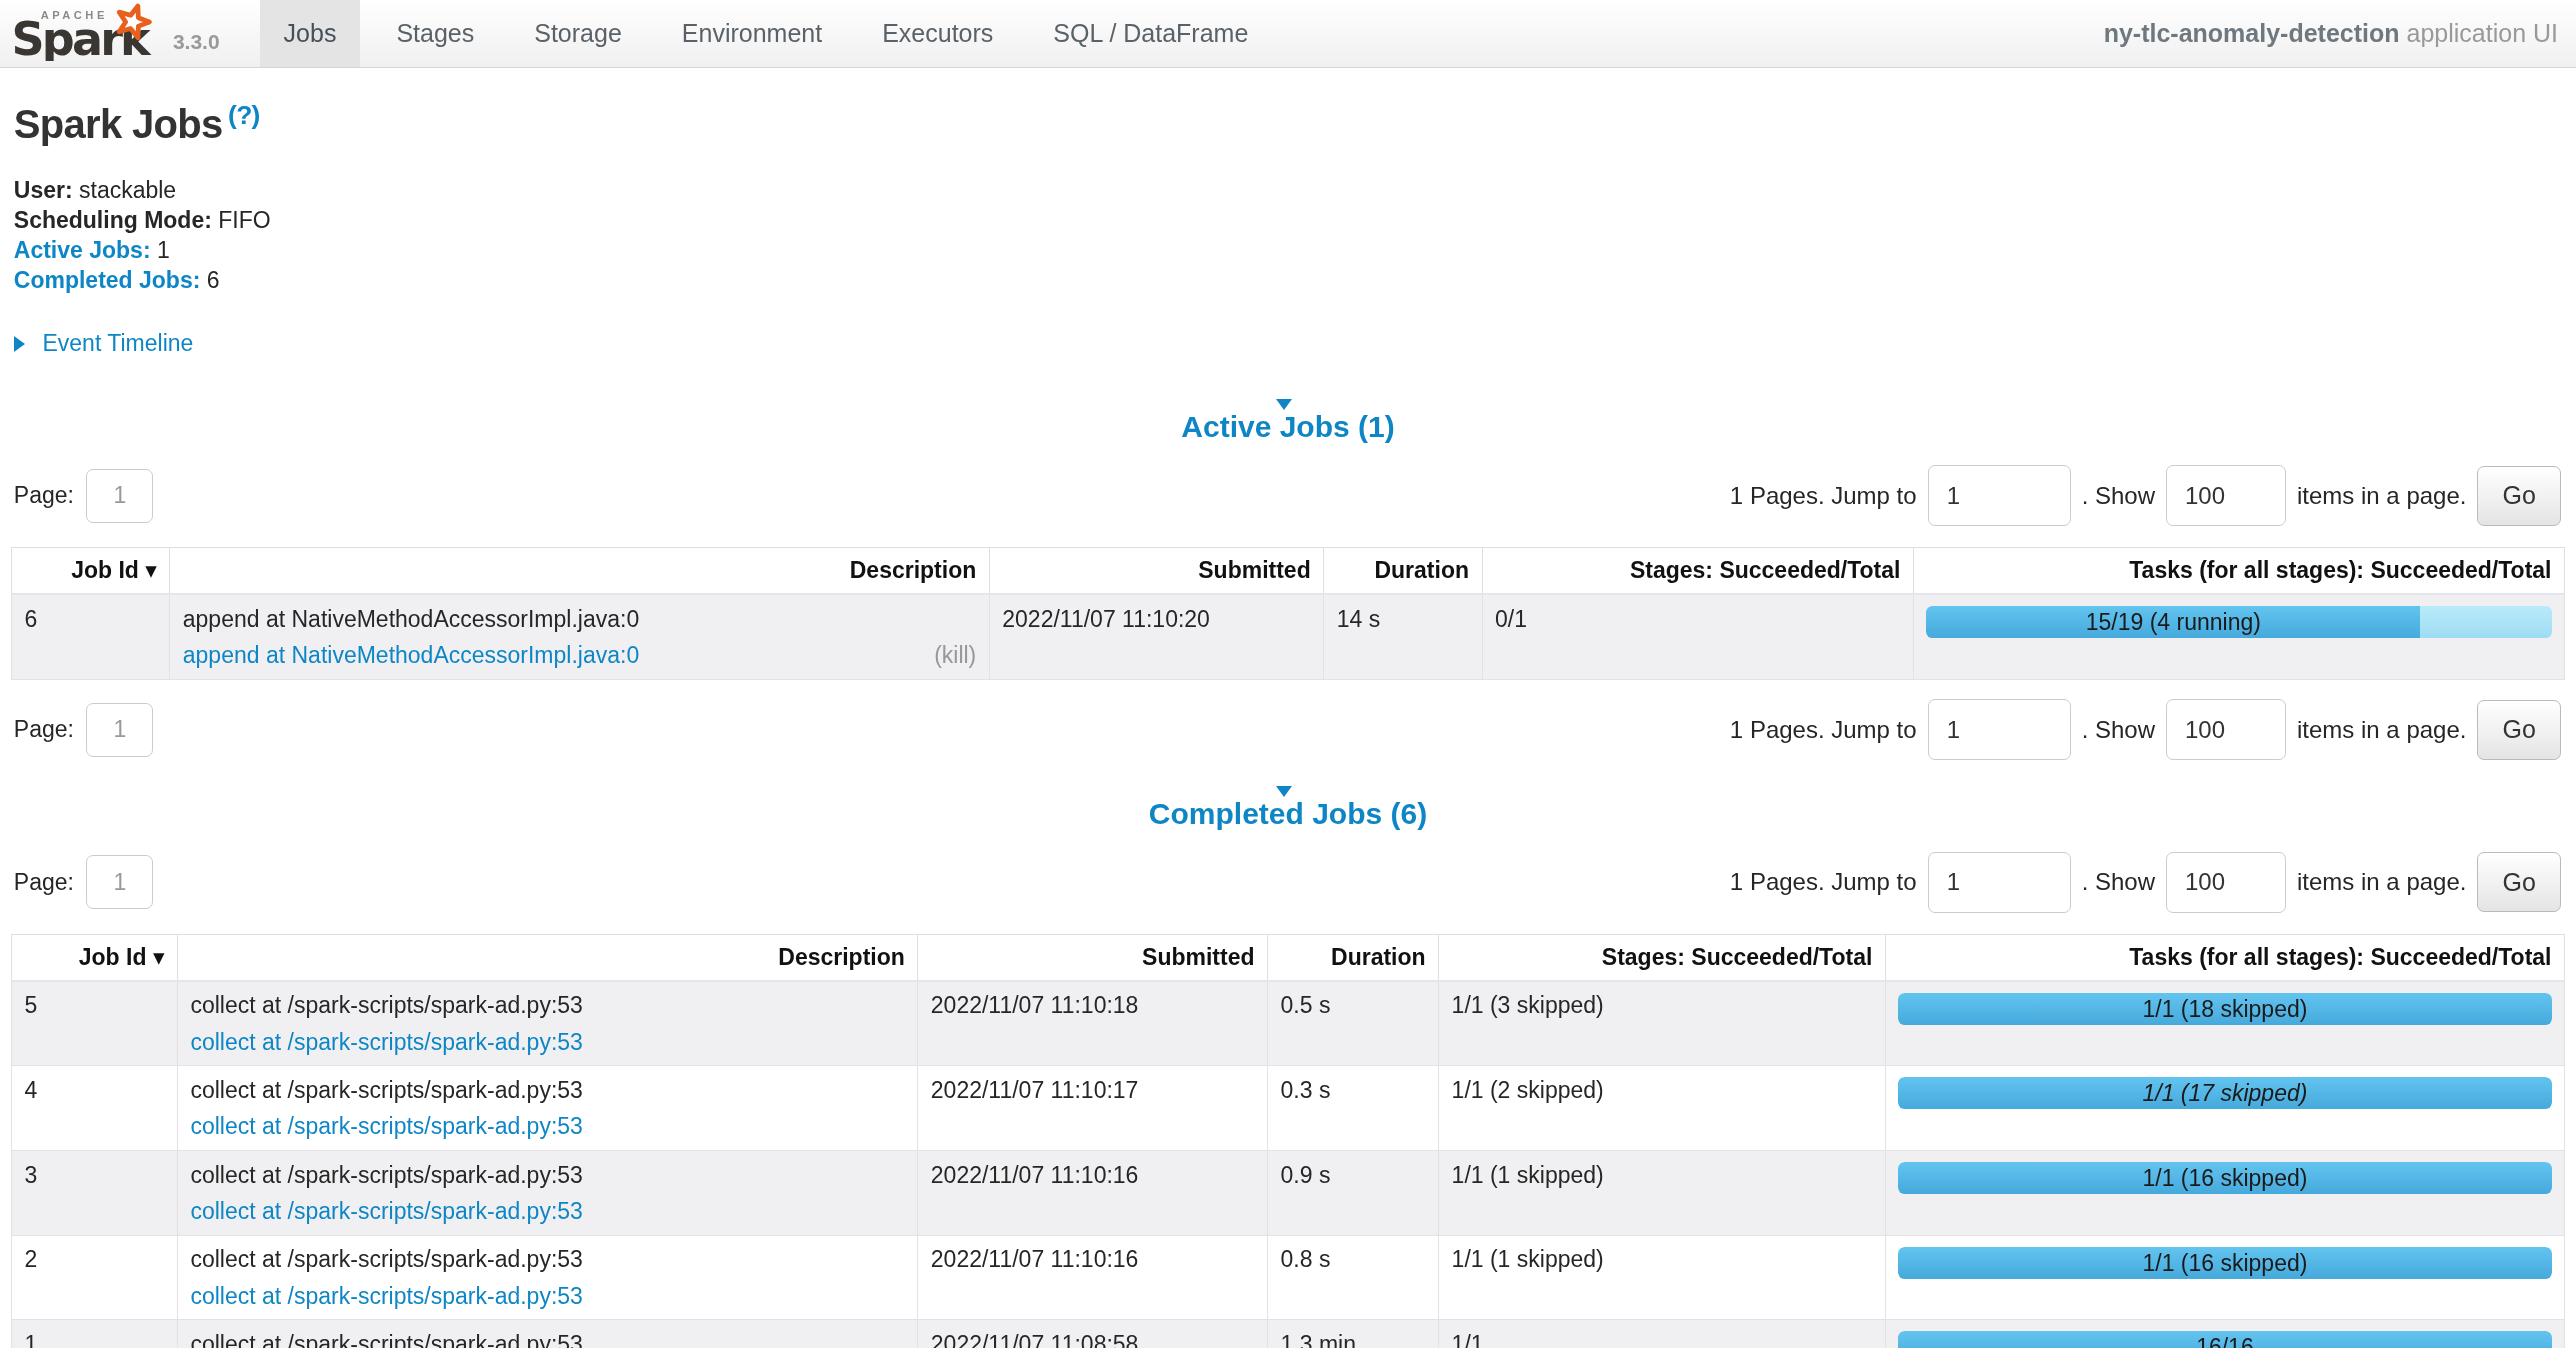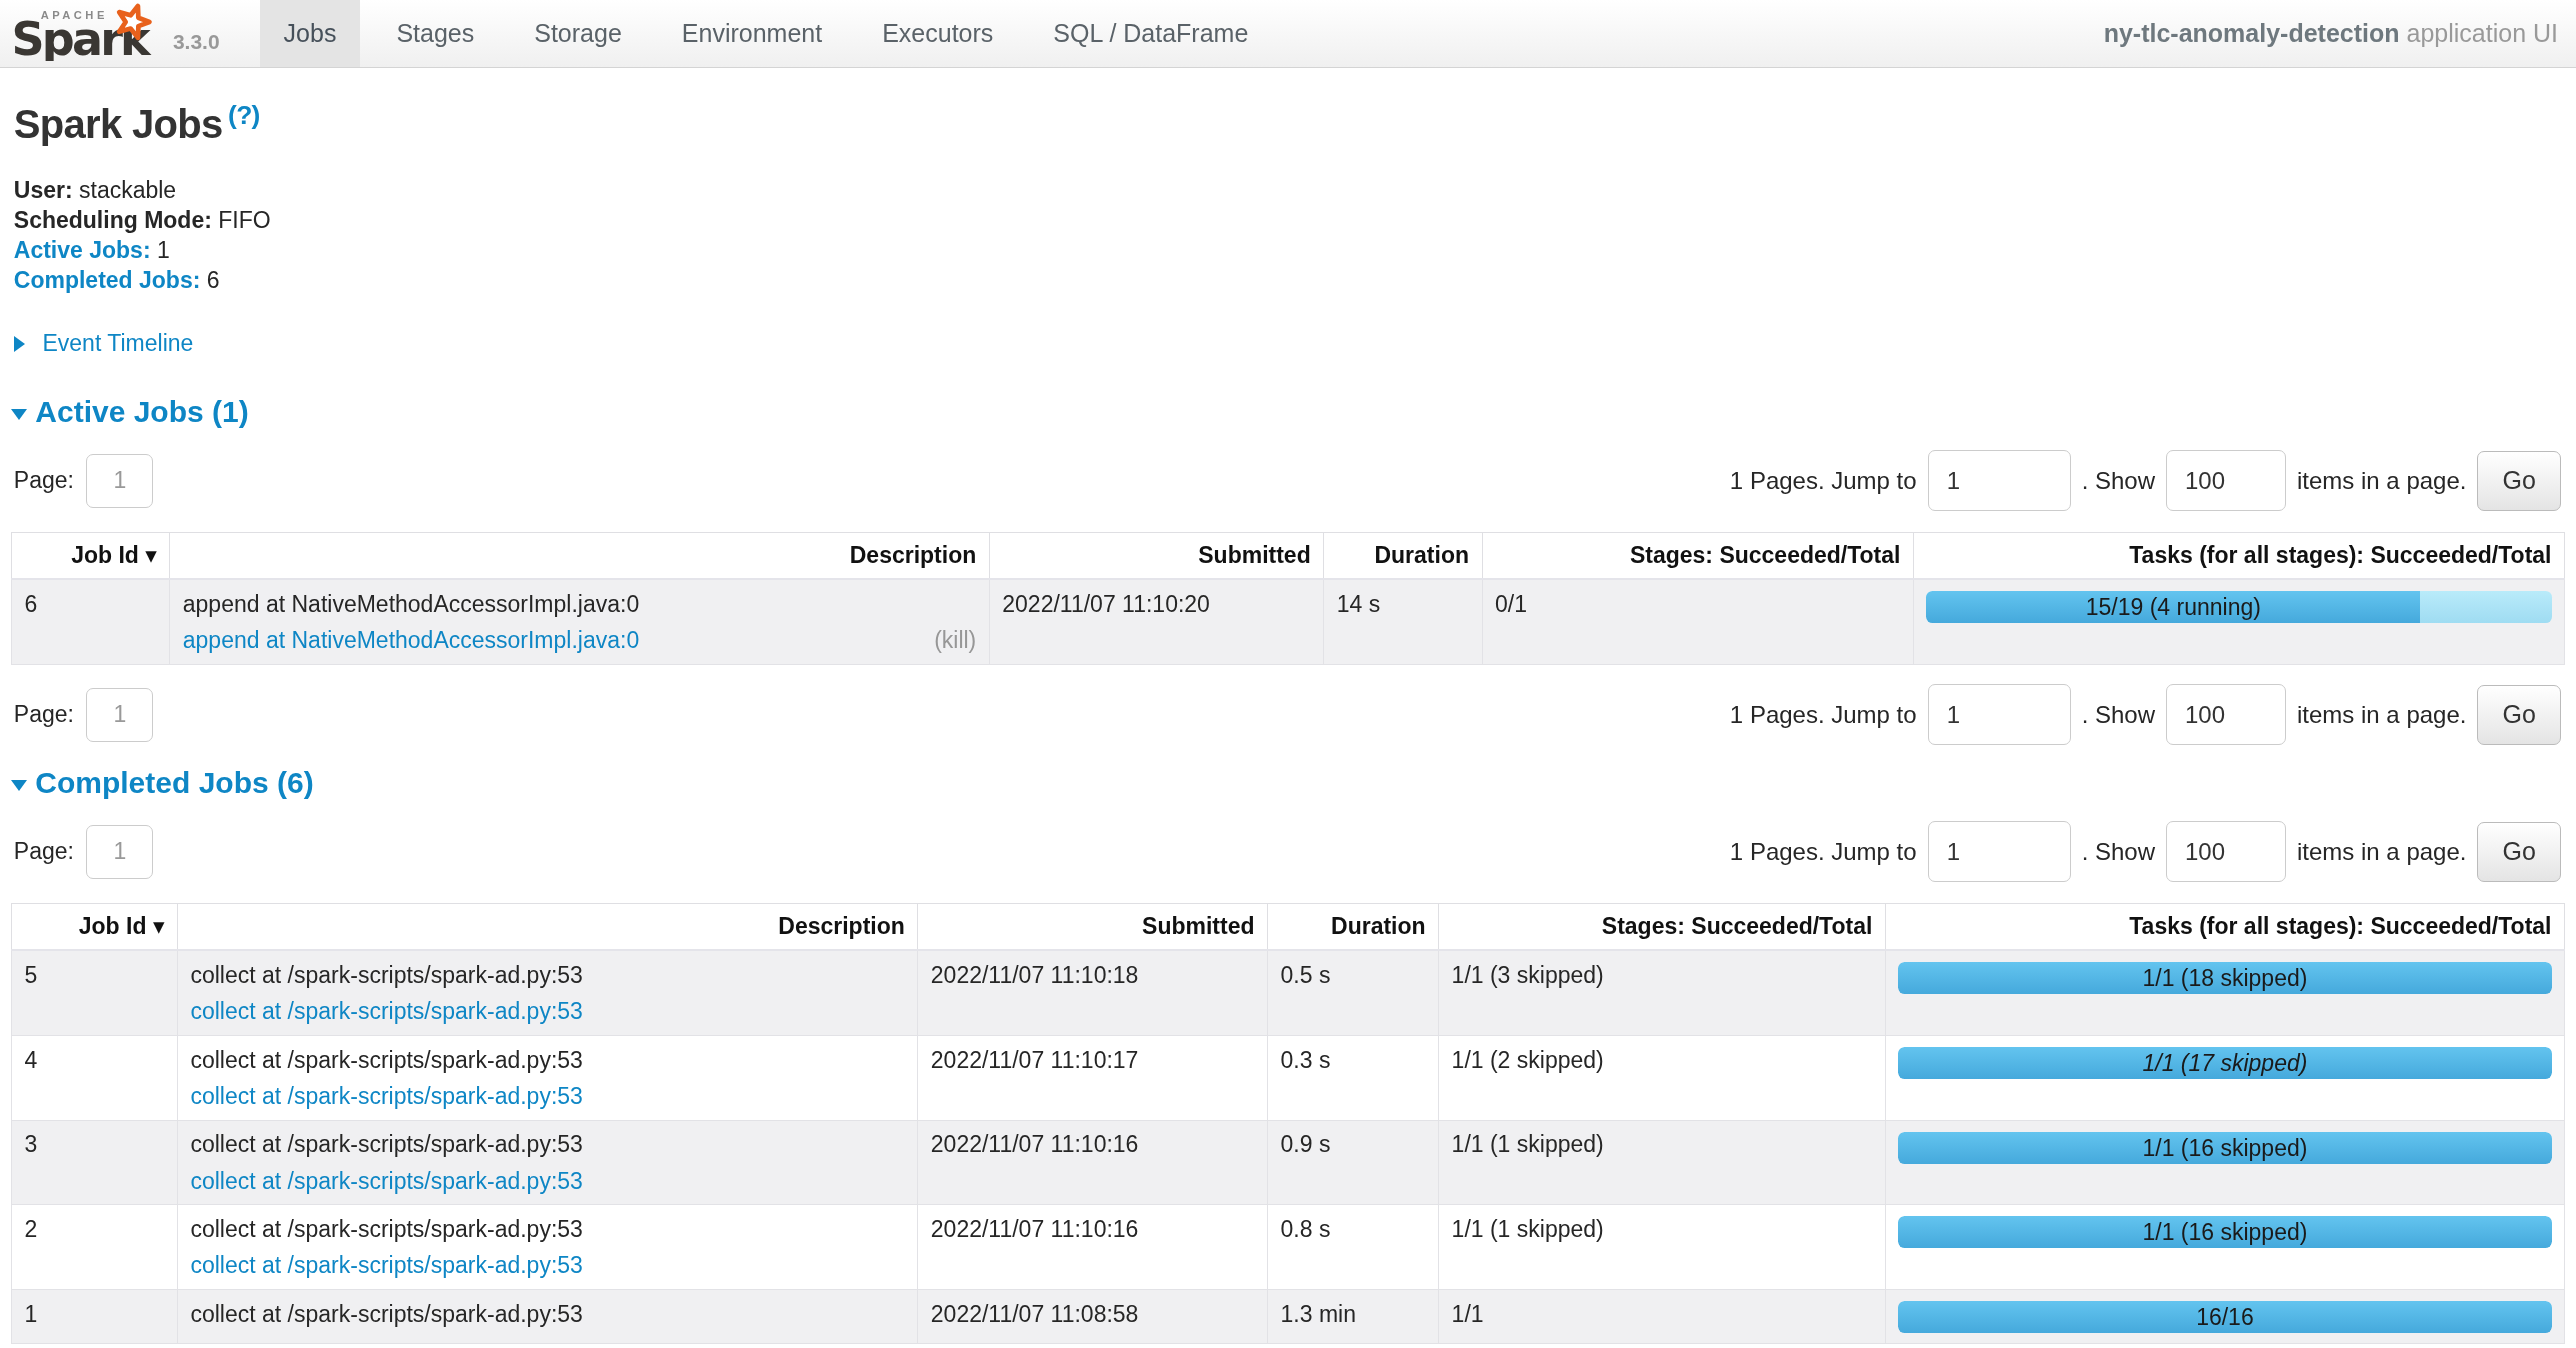--- a/index.html
+++ b/index.html
@@ -31,21 +31,21 @@
 
   ul.summary { list-style: none; margin: 0 0 28px 2.8px; }
   ul.summary li { line-height: 30px; }
   .s-label { font-weight: bold; color: #262626; }
   .s-label.link { color: #0e86c5; cursor: pointer; }
   .s-value { color: #262626; }
 
   .event-timeline { color: #0e86c5; margin: 35px 0 38px 2.8px; cursor: pointer; display: flex; align-items: center; gap: 8px; }
   .tri-right { width: 0; height: 0; border-top: 8.3px solid transparent; border-bottom: 8.3px solid transparent; border-left: 11px solid #0e86c5; margin-right: 9.7px; }
 
-  h4.section-title { font-size: 30px; font-weight: bold; color: #0e86c5; margin: 0 0 21px 0; display: flex; align-items: center; cursor: pointer; }
+  h4.section-title { font-size: 30px; font-weight: bold; color: #0e86c5; margin: 0 0 21px 0; display: flex; align-items: center; cursor: pointer; flex-direction: column; }
   .tri-down { width: 0; height: 0; border-left: 8.3px solid transparent; border-right: 8.3px solid transparent; border-top: 11px solid #0e86c5; margin-right: 8.3px; margin-top: 4.2px; }
 
   
   .pager { display: flex; justify-content: space-between; align-items: center; margin: 18px 0 21px 0; }
   .pager-left { display: flex; align-items: center; gap: 12.5px; padding-left: 2.8px; }
   .page-input {
     width: 67px; height: 54px; border: 0.7px solid #ccc; border-radius: 7px;
     text-align: center; color: #999; font-size: 23px; font-family: inherit;
   }
   .pager-right { display: flex; align-items: center; gap: 11px; font-size: 24px; color: #262626; padding-right: 4.2px; }

